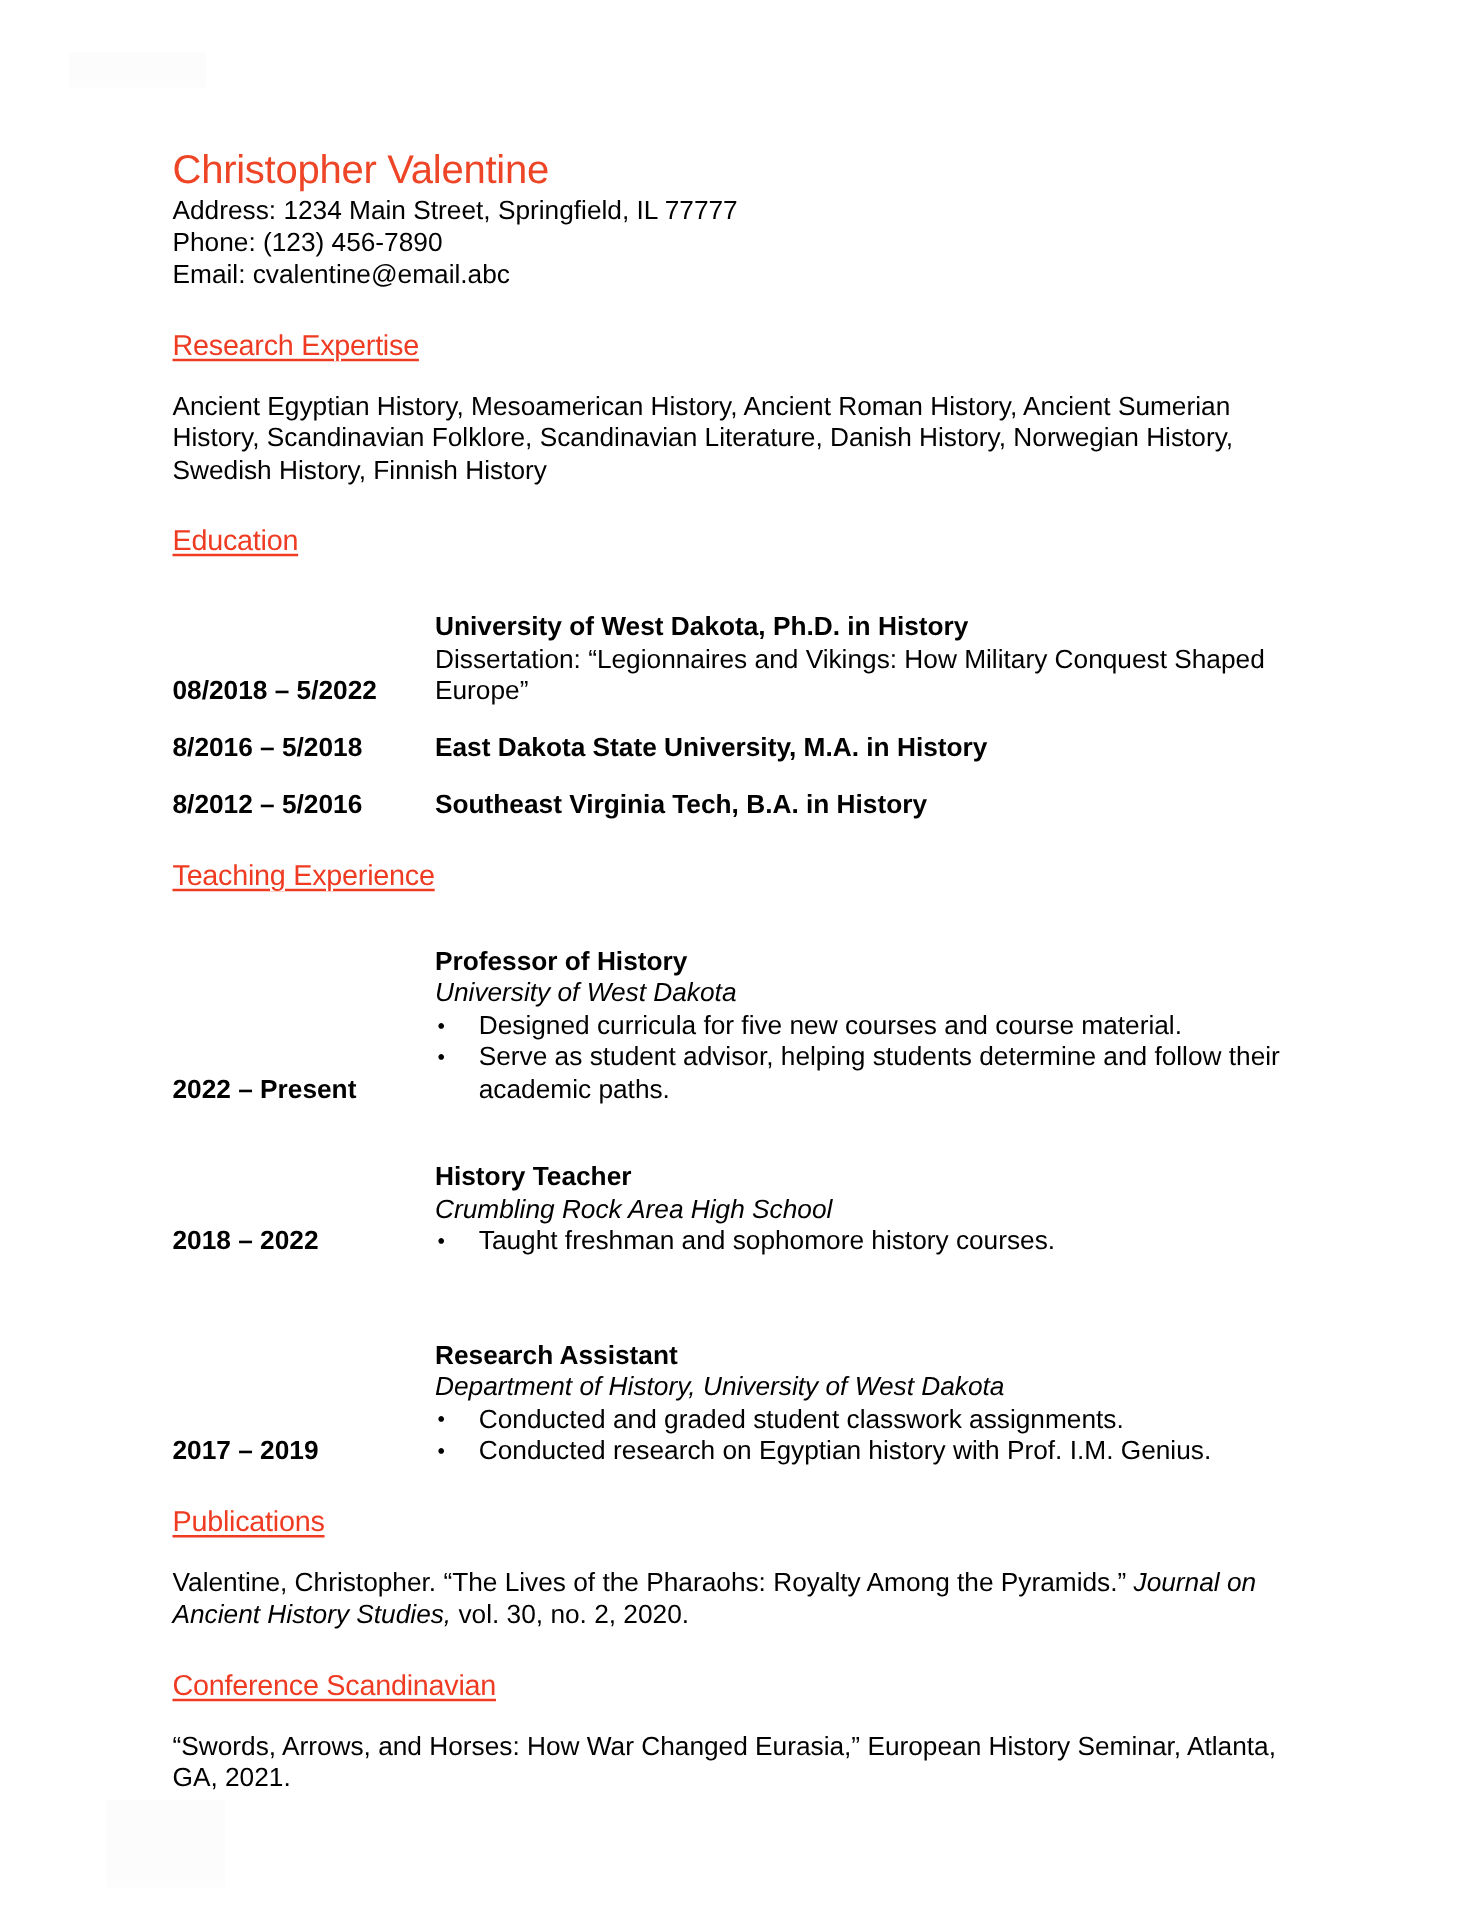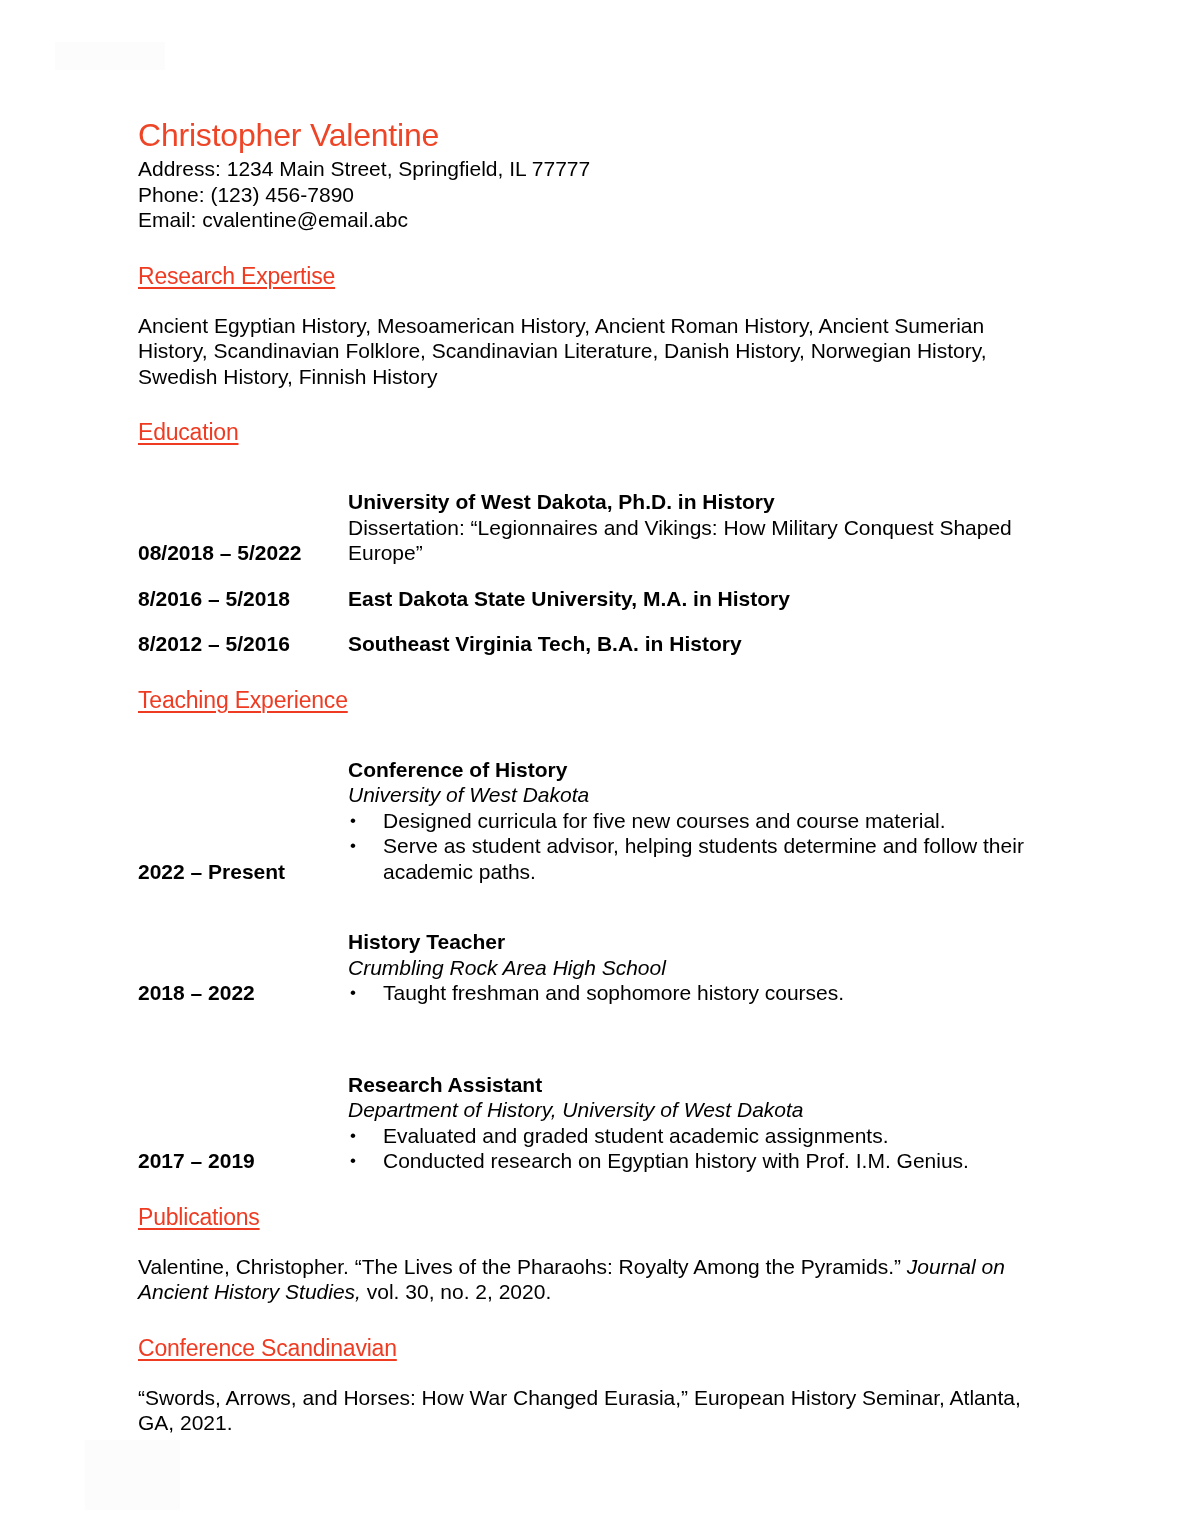--- a/index.html
+++ b/index.html
@@ -172,21 +172,21 @@
 
     <div class="sec-gap-before"></div>
     <div class="section-heading-wrap">
       <span class="section-heading">Teaching Experience</span>
     </div>
     <div class="sec-gap-after"></div>
 
     <div class="entry">
       <div class="entry-date">2022 – Present</div>
       <div class="entry-body">
-        <div class="entry-title">Conference of History</div>
+        <div class="entry-title">Professor of History</div>
         <div class="entry-org">University of West Dakota</div>
         <ul class="bullets">
           <li><span class="bullet-glyph">•</span><span>Designed curricula for five new courses and course material.</span></li>
           <li><span class="bullet-glyph">•</span><span>Serve as student advisor, helping students determine and follow their academic paths.</span></li>
         </ul>
       </div>
     </div>
 
     <div class="entry-gap"></div>
 
@@ -203,21 +203,21 @@
 
     <div class="sec-gap-before"></div>
     <div class="sec-gap-after"></div>
 
     <div class="entry">
       <div class="entry-date">2017 – 2019</div>
       <div class="entry-body">
         <div class="entry-title">Research Assistant</div>
         <div class="entry-org">Department of History, University of West Dakota</div>
         <ul class="bullets">
-          <li><span class="bullet-glyph">•</span><span>Evaluated and graded student academic assignments.</span></li>
+          <li><span class="bullet-glyph">•</span><span>Conducted and graded student classwork assignments.</span></li>
           <li><span class="bullet-glyph">•</span><span>Conducted research on Egyptian history with Prof. I.M. Genius.</span></li>
         </ul>
       </div>
     </div>
 
     <div class="sec-gap-before"></div>
     <div class="section-heading-wrap">
       <span class="section-heading">Publications</span>
     </div>
     <div class="sec-gap-after"></div>

